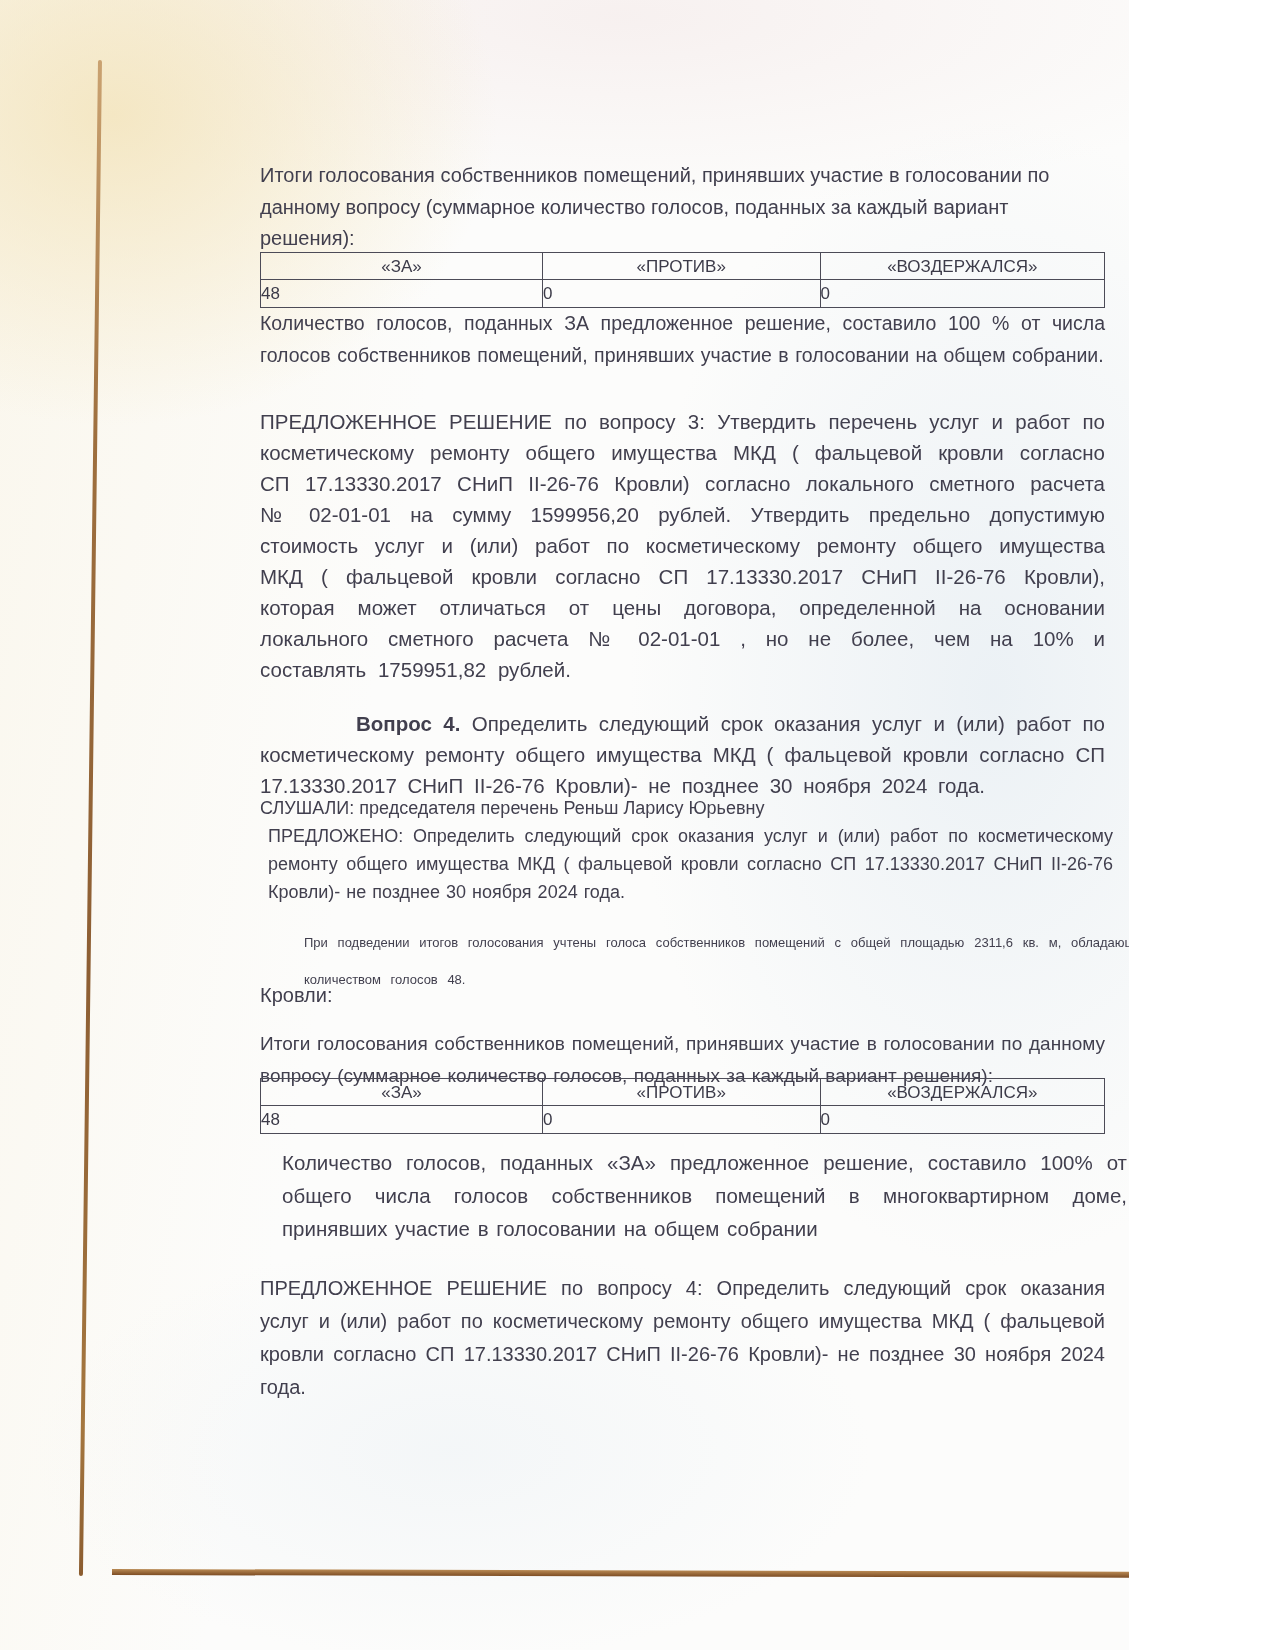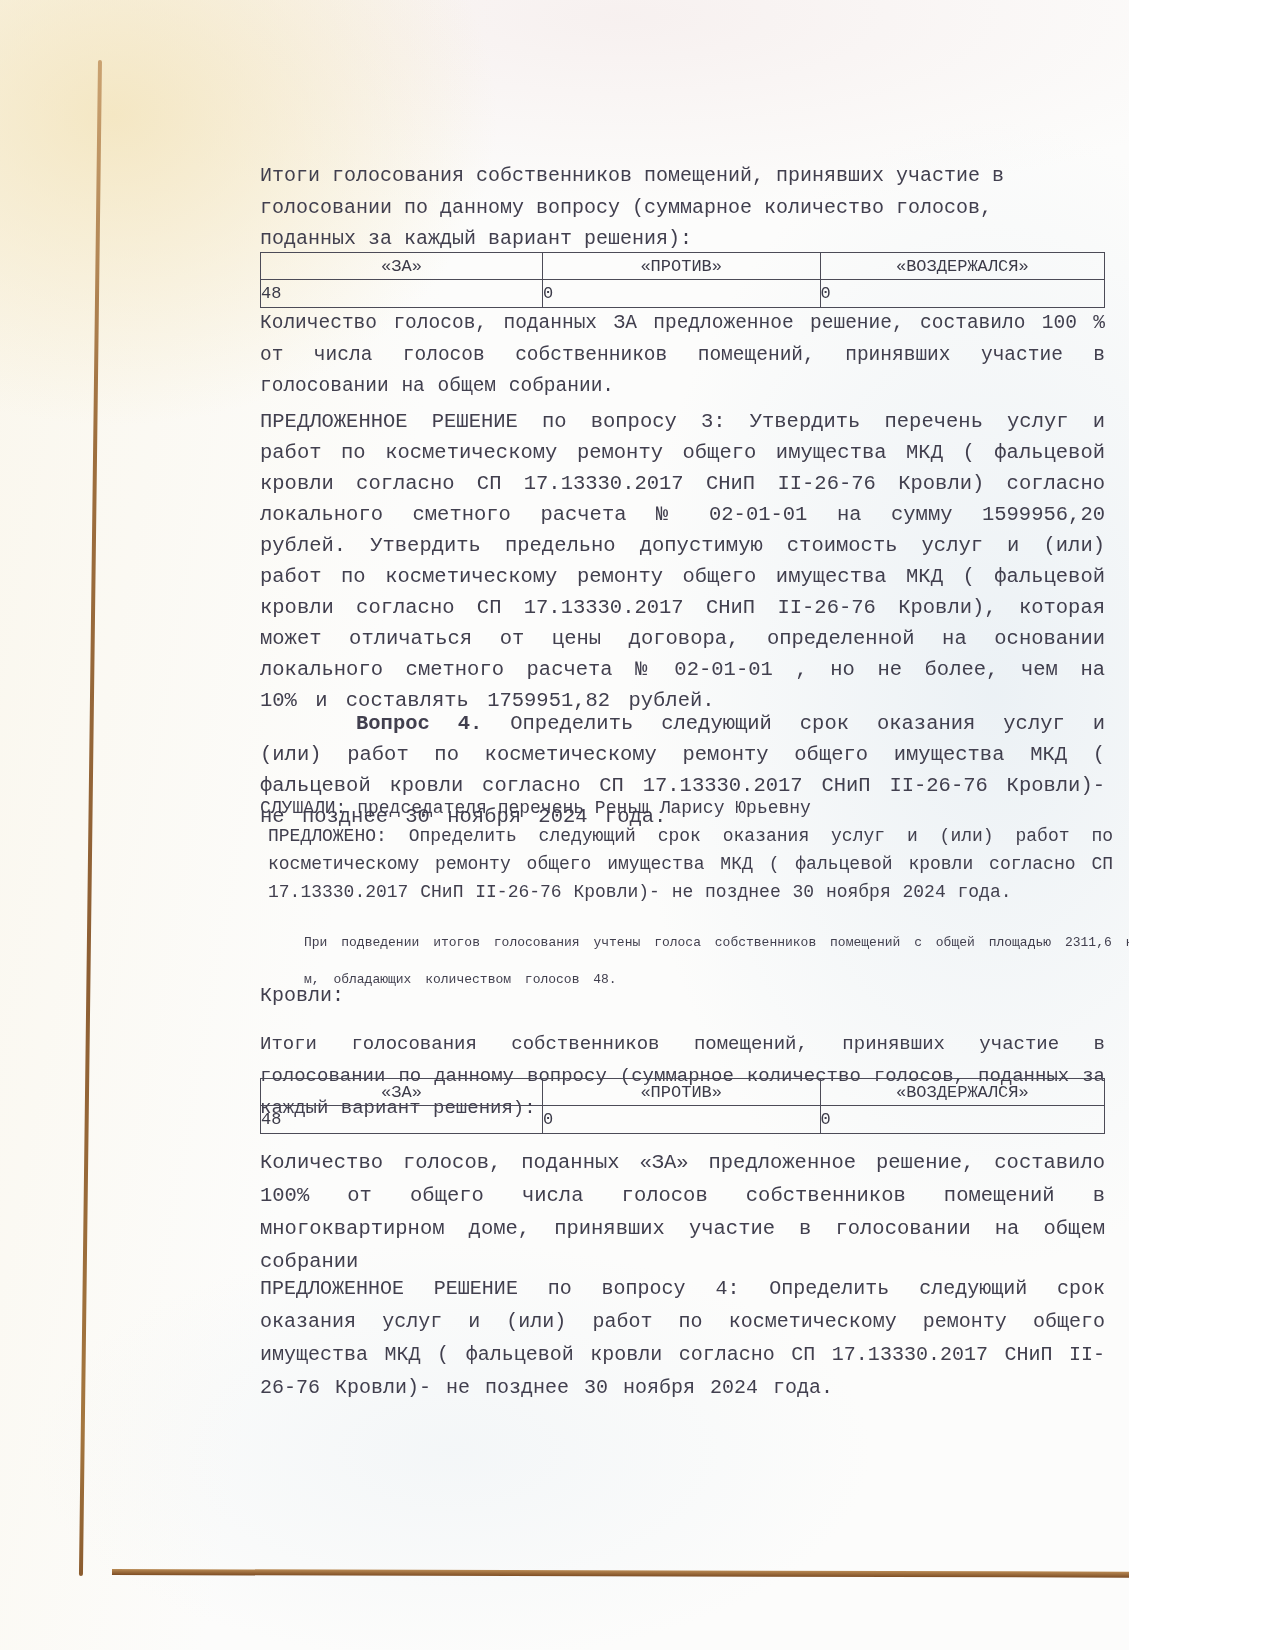--- a/index.html
+++ b/index.html
@@ -1,20 +1,20 @@
 <!DOCTYPE html>
 <html><head>
 <meta charset="utf-8">
 <style>
   html,body{margin:0;padding:0;background:#ffffff;}
   .canvas{
     position:relative;
     width:1129px;height:1650px;
     overflow:hidden;
-    font-family:Liberation Mono, monospace;
+    font-family:Liberation Sans, sans-serif;
     color:#413f4e;
     background:
       radial-gradient(ellipse 620px 500px at 10% 7%, rgba(243,228,188,0.85), rgba(243,228,188,0) 62%),
       linear-gradient(100deg, rgba(248,240,218,0.45) 0%, rgba(255,255,255,0) 35%),
       radial-gradient(ellipse 520px 820px at 88% 42%, rgba(222,232,240,0.55), rgba(222,232,240,0) 70%),
       radial-gradient(ellipse 900px 260px at 55% 1%, rgba(242,229,228,0.5), rgba(242,229,228,0) 75%),
       radial-gradient(ellipse 600px 300px at 40% 88%, rgba(228,236,242,0.35), rgba(228,236,242,0) 70%),
       #fcfcfb;
   }
   
@@ -35,21 +35,21 @@
   .t1{top:252px;}
   .p-sum3{top:308px;font-size:19.5px;line-height:31.5px;text-align:justify;word-spacing:1px;}
   .p-res3{top:406px;font-size:20.5px;line-height:31px;text-align:justify;word-spacing:6px;}
   .p-q4head{top:708px;font-size:20.5px;line-height:31px;text-align:justify;word-spacing:5px;text-indent:96px;}
   .p-heard{top:794px;font-size:18px;line-height:28px;}
   .p-proposed{top:822px;font-size:18px;line-height:28px;text-align:justify;word-spacing:1px;margin-left:8px;}
   .p-count{top:924px;font-size:13px;line-height:37px;text-align:justify;word-spacing:6px;margin-left:44px;}
   .p-decided{top:980px;font-size:20px;line-height:31px;}
   .p-intro4{top:1028px;font-size:19px;line-height:32px;text-align:justify;word-spacing:1px;}
   .t2{top:1078px;}
-  .p-sum4{top:1146px;font-size:20.5px;line-height:33px;text-align:justify;word-spacing:2px;}
+  .p-sum4{top:1146px;font-size:20.5px;line-height:33px;text-align:justify;word-spacing:2px;margin-left:22px;}
   .p-res4{top:1272px;font-size:20px;line-height:33px;text-align:justify;word-spacing:3px;}
 
   .b{font-weight:bold;}
 
   table.vote-table{border-collapse:collapse;table-layout:fixed;width:845px;color:#3c3b49;}
   table.vote-table th, table.vote-table td{
     border:1.7px solid #4c4b57;
     height:26px;padding:0;
     vertical-align:middle;
     font-weight:normal;font-size:17px;line-height:1;

